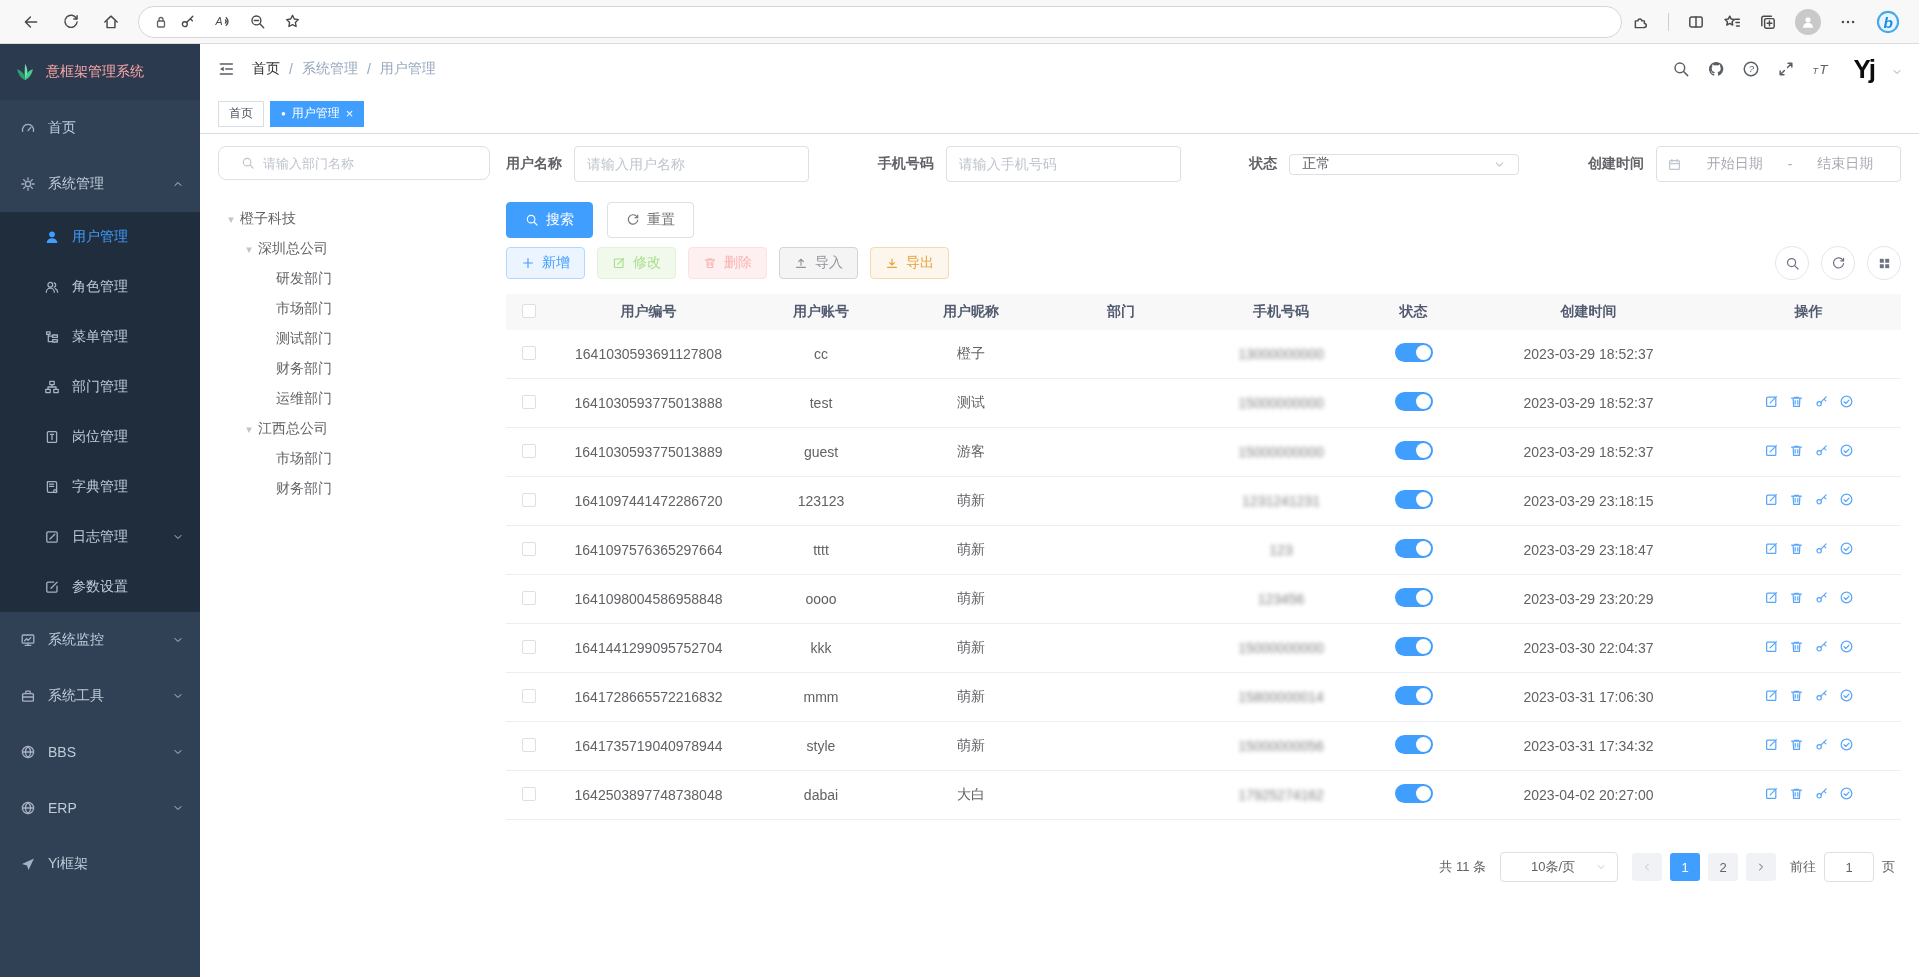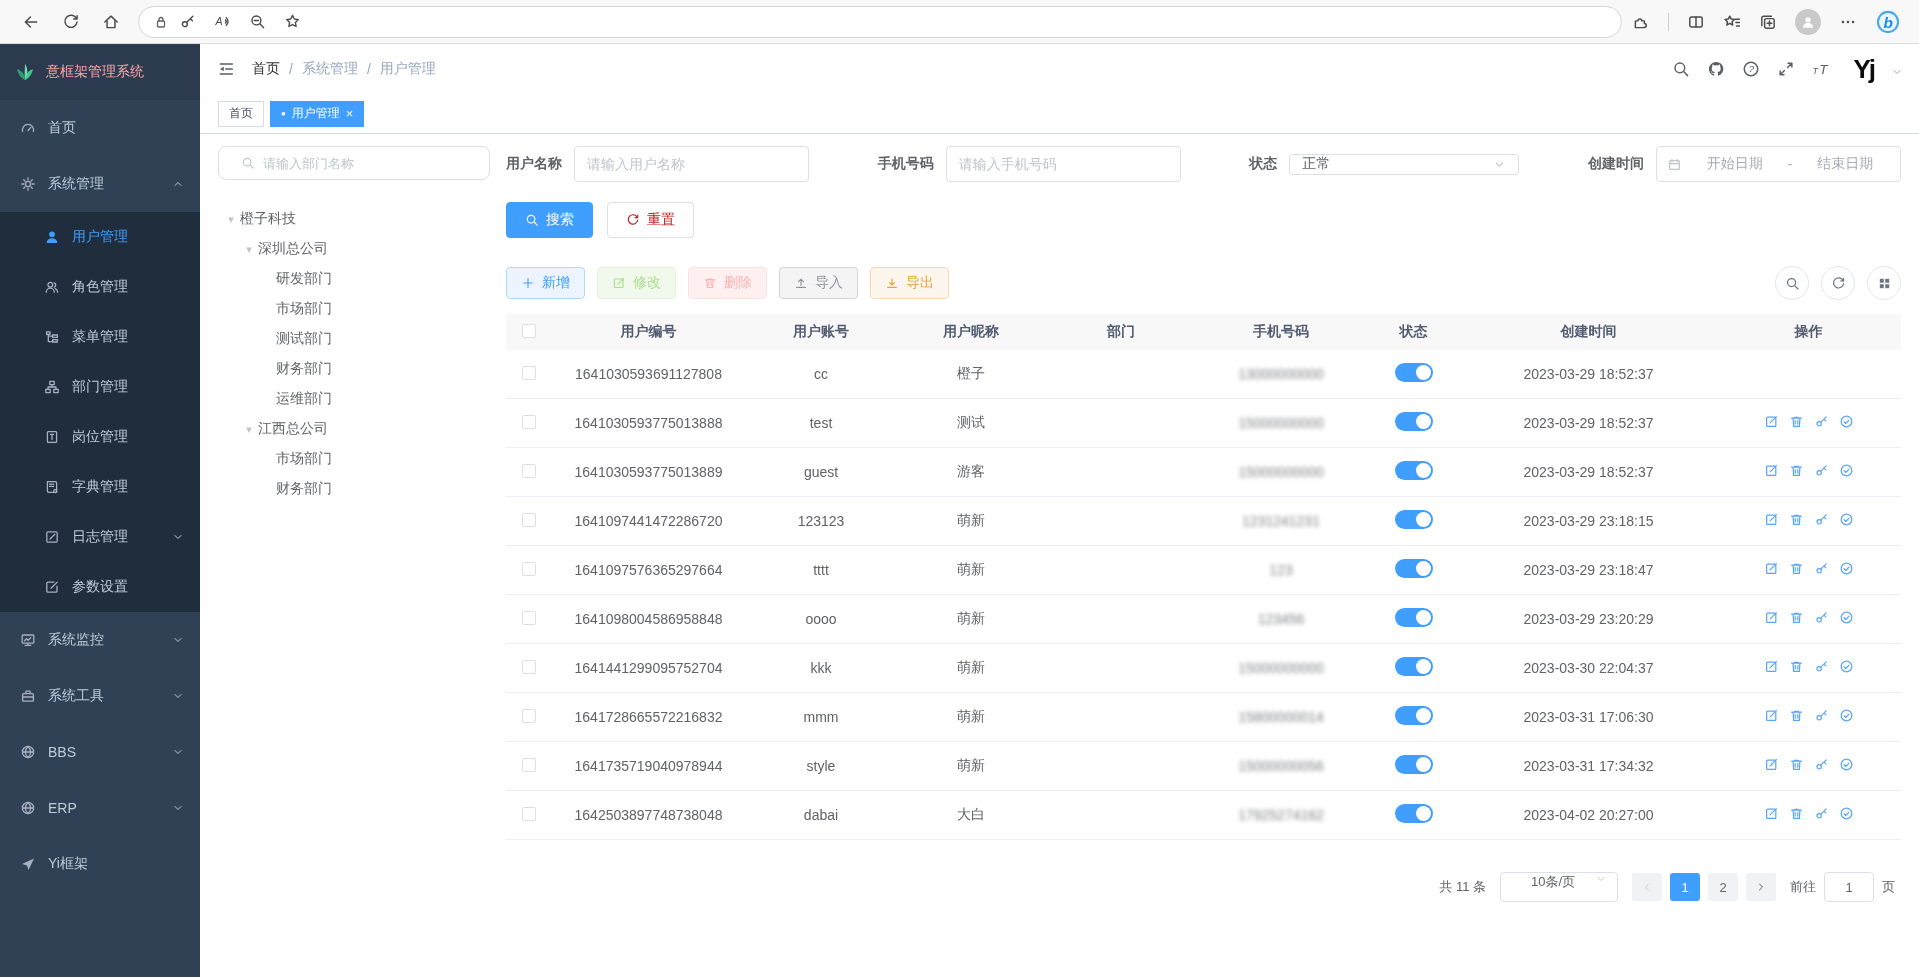--- a/index.html
+++ b/index.html
@@ -78,25 +78,25 @@
   .finput{width:235px;height:36px;border:1px solid #dcdfe6;border-radius:4px;padding:0 12px;font-size:14px;color:#606266;outline:none;font-family:inherit}
   .finput::placeholder{color:#bfc4cc}
   .fselect{width:230px;height:21px;border:1px solid #dcdfe6;border-radius:4px;display:flex;align-items:center;padding:0 12px;color:#606266;cursor:pointer}
   .fselect .grow{flex:1}
   .fselect i{width:13px;height:13px;color:#c0c4cc}
   .fdate{width:245px;height:36px;border:1px solid #dcdfe6;border-radius:4px;display:flex;align-items:center;gap:8px;padding:0 10px;color:#a8abb2;cursor:pointer}
   .fdate i{width:15px;height:15px;color:#c0c4cc}
   .fdate .ph{flex:1;text-align:center;font-size:14px}
 
   .btn-row{margin-top:20px;display:flex;gap:14px}
-  .btn{height:36px;border-radius:4px;border:1px solid #dcdfe6;background:#fff;display:inline-flex;align-items:center;gap:7px;padding:0 18px;font-size:14px;color:#b91c1c;cursor:pointer;font-family:inherit}
+  .btn{height:36px;border-radius:4px;border:1px solid #dcdfe6;background:#fff;display:inline-flex;align-items:center;gap:7px;padding:0 18px;font-size:14px;color:#737373;cursor:pointer;font-family:inherit}
   .btn i{width:14px;height:14px}
   .btn.primary{background:#409EFF;border-color:#409EFF;color:#fff}
 
-  .action-row{margin-top:28px;display:flex;gap:12px;align-items:center}
+  .action-row{margin-top:8px;display:flex;gap:12px;align-items:center}
   .btn.sm{height:32px;padding:0 14px}
   .btn.add{background:#ecf5ff;border-color:#b3d8ff;color:#409EFF}
   .btn.edit{background:#f0f9eb;border-color:#e1f3d8;color:#a9dd8c;cursor:not-allowed}
   .btn.del{background:#fef0f0;border-color:#fde2e2;color:#f8b4b4;cursor:not-allowed}
   .btn.imp{background:#f4f4f5;border-color:#d3d4d6;color:#909399}
   .btn.exp{background:#fdf6ec;border-color:#f5dab1;color:#e6a23c}
   .tool-circles{margin-left:auto;display:flex;gap:12px}
   .circle-btn{width:34px;height:34px;border-radius:50%;border:1px solid #e3e6ec;background:#fff;display:flex;align-items:center;justify-content:center;color:#6b7280;cursor:pointer}
   .circle-btn i{width:15px;height:15px}
 
@@ -107,21 +107,21 @@
   .trow:not(.head){height:49px}
   .td{text-align:center;font-size:14px;color:#606266;overflow:hidden;white-space:nowrap}
   .cb{display:inline-block;width:14px;height:14px;border:1px solid #dcdfe6;border-radius:2px;background:#fff;cursor:pointer}
   .phone{filter:blur(2.3px);opacity:.8}
   .toggle{display:inline-block;width:38px;height:19px;border-radius:10px;background:#409EFF;position:relative;cursor:pointer}
   .toggle::after{content:"";position:absolute;right:2px;top:2px;width:15px;height:15px;border-radius:50%;background:#fff}
   .acts{display:inline-flex;gap:10px;justify-content:center;width:100%;color:#58a5f8}
   .acts i{width:15px;height:15px;cursor:pointer}
 
   .pager-row{margin-top:32px;display:flex;align-items:center;justify-content:flex-end;gap:14px;font-size:13px;color:#606266;padding-right:6px}
-  .psel{width:118px;height:30px;border:1px solid #dcdfe6;border-radius:4px;display:flex;padding:0 10px;color:#606266;cursor:pointer}
+  .psel{width:118px;height:30px;border:1px solid #dcdfe6;border-radius:4px;display:flex;align-items:center;padding:0 10px;color:#606266;cursor:pointer}
   .psel .grow{flex:1;text-align:center}
   .psel i{width:12px;height:12px;color:#c0c4cc}
   .pg{min-width:30px;height:28px;border-radius:3px;background:#f0f2f5;display:inline-flex;align-items:center;justify-content:center;color:#606266;cursor:pointer;font-size:13px}
   .pg i{width:12px;height:12px}
   .pg.on{background:#409EFF;color:#fff}
   .pg.dis{color:#c0c4cc;cursor:default}
   .goto{display:flex;align-items:center;gap:8px}
   .goto input{width:50px;height:30px;border:1px solid #dcdfe6;border-radius:4px;text-align:center;font-size:13px;color:#606266;outline:none;font-family:inherit}
   .pgroup{display:flex;gap:8px}
 </style>

